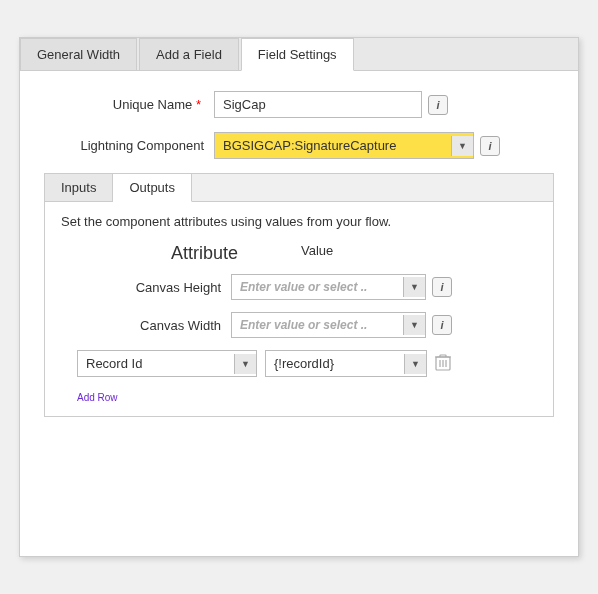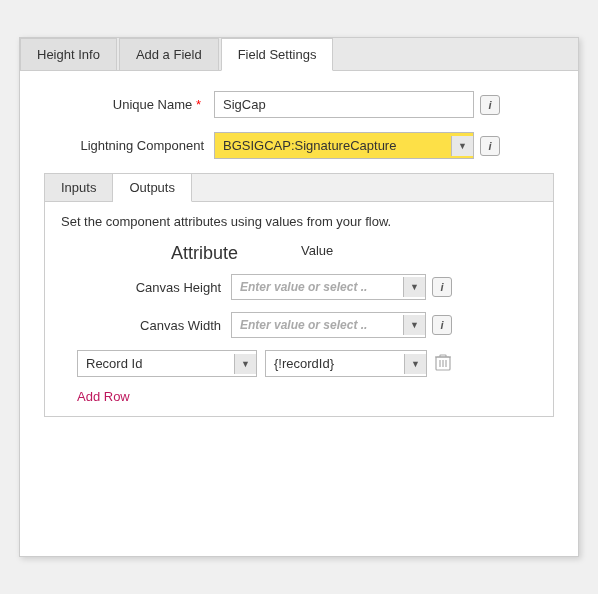--- a/index.html
+++ b/index.html
@@ -58,21 +58,21 @@
       font-size: 13px;
     }
     .required-star {
       color: red;
       margin-right: 3px;
     }
     .text-input {
       border: 1px solid #bbb;
       padding: 5px 8px;
       font-size: 13px;
-      width: 260px;
+      width: 208px;
       color: #333;
       outline: none;
     }
     .info-btn {
       display: inline-flex;
       align-items: center;
       justify-content: center;
       width: 20px;
       height: 20px;
       border: 1px solid #aaa;
@@ -224,33 +224,33 @@
       font-size: 13px;
       color: #333;
     }
     .delete-btn {
       margin-left: 8px;
       cursor: pointer;
       color: #aaa;
       font-size: 16px;
     }
     .add-row-link {
-      color: #be185d;
-      cursor: pointer;
-      font-size: 13px;
+      color: #6d28d9;
+      cursor: pointer;
+      font-size: 10px;
       padding-left: 16px;
       text-decoration: none;
     }
   </style>
 </head>
 <body>
 
 <div class="window">
   <div class="tabs">
-    <div class="tab">Height Info</div>
+    <div class="tab">General Width</div>
     <div class="tab">Add a Field</div>
     <div class="tab active">Field Settings</div>
   </div>
 
   <div class="content">
 
     <div class="form-row">
       <div class="form-label">
         <span>Unique Name</span>
         <span class="required-star">*</span>

